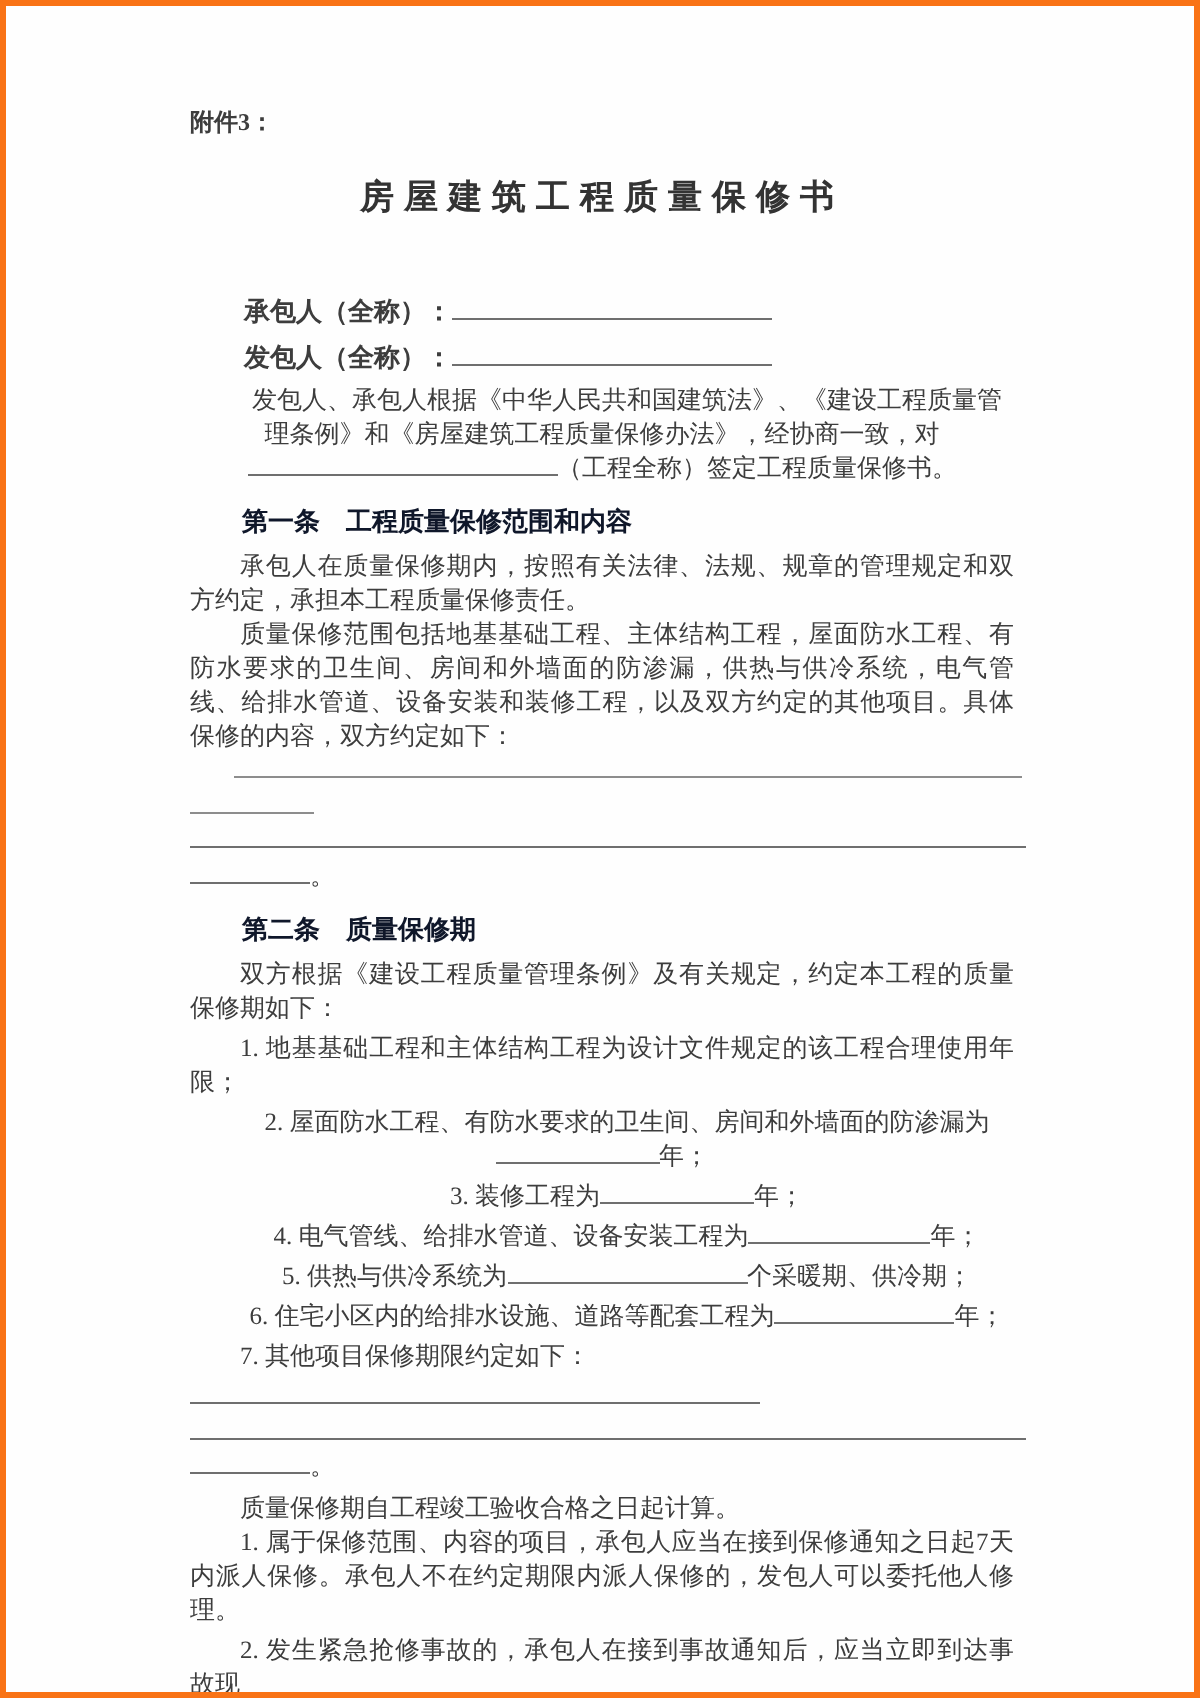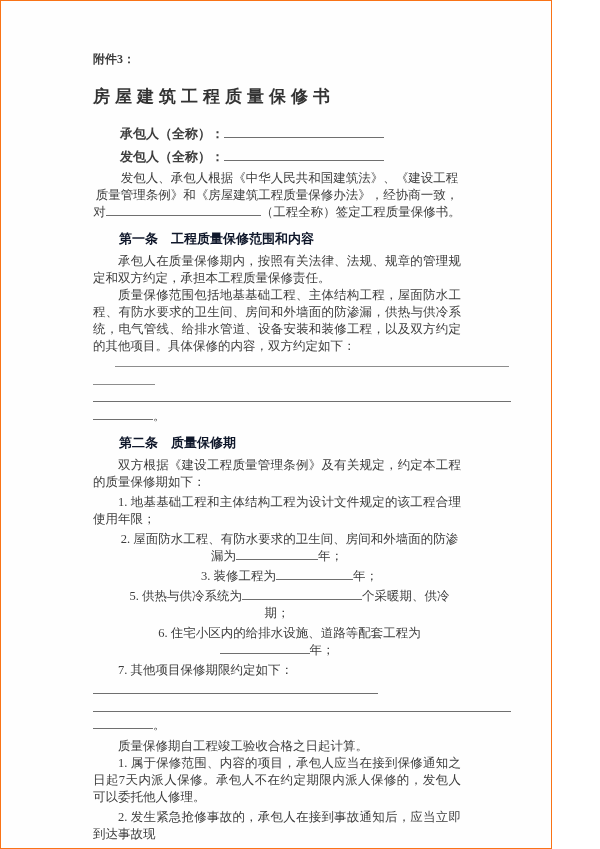--- a/index.html
+++ b/index.html
@@ -1,42 +1,42 @@
 <!DOCTYPE html>
 <html><head>
 <meta charset="utf-8">
 <style>
   * { box-sizing: border-box; }
   html, body { margin: 0; padding: 0; background: #ffffff; }
   .page {
-    width: 552px;
+    width: 600px;
     height: 849px;
     margin: 0;
     background: #fefefe;
-    border: 1px solid #f97316;
+    border: 3px solid #f97316;
     padding: 50px 90px 0 92px;
     font-family: "Liberation Serif", "DejaVu Serif", serif;
     font-size: 12.5px;
     line-height: 17px;
     color: #3d3d3d;
     overflow: hidden;
     position: relative;
   }
   .attachment {
     font-weight: bold;
     font-size: 12px;
     margin: 0 0 18px 0;
   }
   .doc-title {
     font-size: 17px;
     font-weight: bold;
     color: #333333;
-    text-align: left;
+    text-align: center;
     letter-spacing: 5px;
-    margin: 0 0 16px 0;
+    margin: 0 0 36px 0;
     line-height: 22px;
     white-space: nowrap;
   }
   .party-line {
     font-weight: bold;
     font-size: 13px;
     margin: 0 0 4px 0;
     padding-left: 27px;
     line-height: 19px;
   }
@@ -115,20 +115,21 @@
   <div class="art-heading">第二条　质量保修期</div>
 
   <p>双方根据《建设工程质量管理条例》及有关规定，约定本工程的质量保修期如下：</p>
 
   <p class="item"><span>1. 地基基础工程和主体结构工程为设计文件规定的该工程合理使用年限；</span></p>
 
   <p class="item no-justify"><span>2. 屋面防水工程、有防水要求的卫生间、房间和外墙面的防渗漏为</span><span class="blank bw82"></span><span>年；</span></p>
 
   <p class="item no-justify"><span>3. 装修工程为</span><span class="blank bw77"></span><span>年；</span></p>
 
+  <p class="item no-justify"><span>4. 电气管线、给排水管道、设备安装工程为</span><span class="blank bw91"></span><span>年；</span></p>
 
   <p class="item no-justify"><span>5. 供热与供冷系统为</span><span class="blank bw120"></span><span>个采暖期、供冷期；</span></p>
 
   <p class="item no-justify"><span>6. 住宅小区内的给排水设施、道路等配套工程为</span><span class="blank bw90"></span><span>年；</span></p>
 
   <p class="item"><span>7. 其他项目保修期限约定如下：</span></p>
 
   <div class="spacer-sm"></div>
 
   <div class="blank-row"><span class="blank bw285"></span></div>

